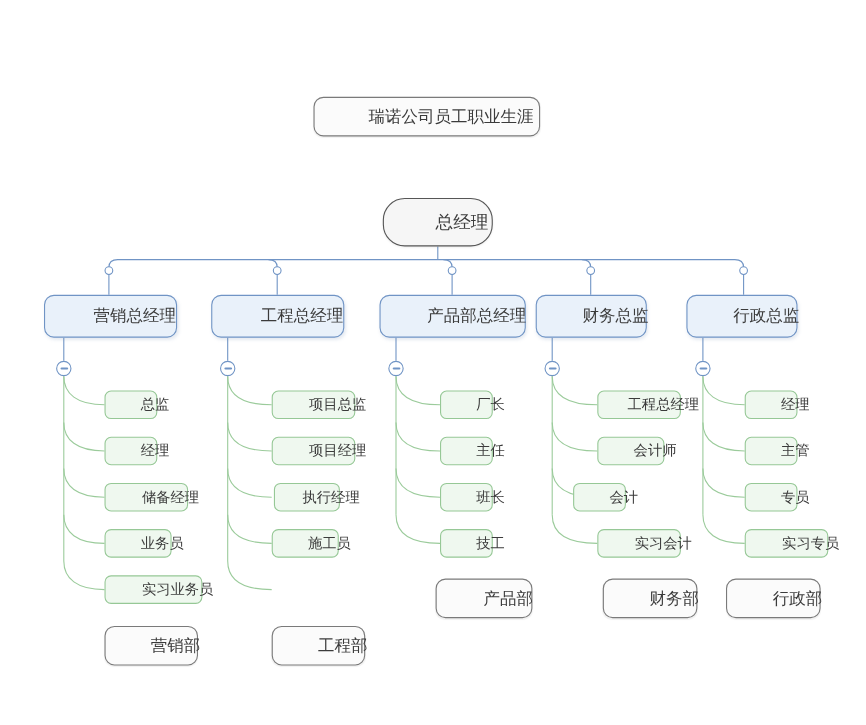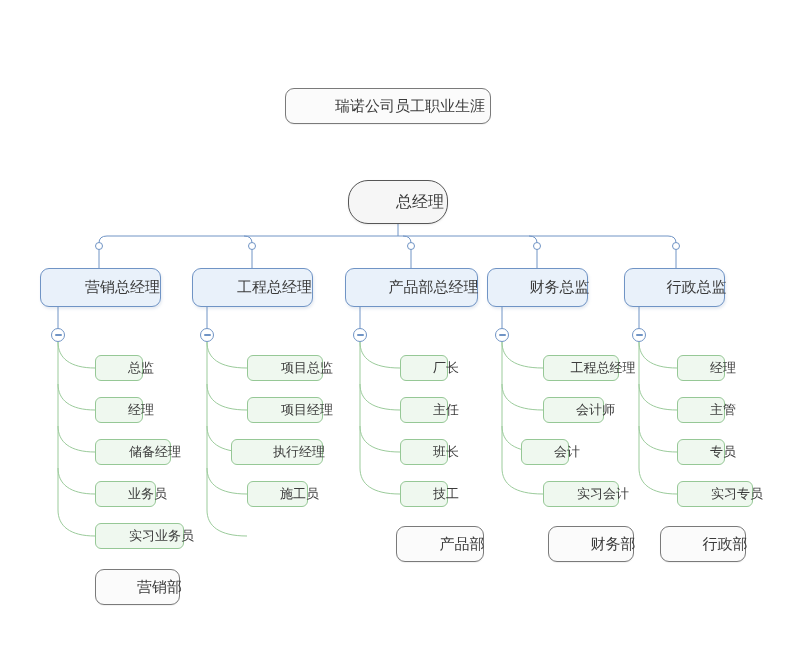--- a/index.html
+++ b/index.html
@@ -158,36 +158,37 @@
     </div>
 
   <div class="node child" style="left:95px;top:355px;width:48px">总监</div>
   <div class="node child" style="left:95px;top:397px;width:48px">经理</div>
   <div class="node child" style="left:95px;top:439px;width:76px">储备经理</div>
   <div class="node child" style="left:95px;top:481px;width:61px">业务员</div>
   <div class="node child" style="left:95px;top:523px;width:89px">实习业务员</div>
 
   <div class="node child" style="left:247px;top:355px;width:76px">项目总监</div>
   <div class="node child" style="left:247px;top:397px;width:76px">项目经理</div>
-  <div class="node child" style="left:231px;top:439px;width:92px">执行经理</div>
+  <div class="node child" style="left:249px;top:439px;width:60px">执行经理</div>
   <div class="node child" style="left:247px;top:481px;width:61px">施工员</div>
 
   <div class="node child" style="left:400px;top:355px;width:48px">厂长</div>
   <div class="node child" style="left:400px;top:397px;width:48px">主任</div>
   <div class="node child" style="left:400px;top:439px;width:48px">班长</div>
   <div class="node child" style="left:400px;top:481px;width:48px">技工</div>
 
   <div class="node child" style="left:543px;top:355px;width:76px">工程总经理</div>
   <div class="node child" style="left:543px;top:397px;width:61px">会计师</div>
   <div class="node child" style="left:521px;top:439px;width:48px">会计</div>
   <div class="node child" style="left:543px;top:481px;width:76px">实习会计</div>
 
   <div class="node child" style="left:677px;top:355px;width:48px">经理</div>
   <div class="node child" style="left:677px;top:397px;width:48px">主管</div>
   <div class="node child" style="left:677px;top:439px;width:48px">专员</div>
   <div class="node child" style="left:677px;top:481px;width:76px">实习专员</div>
 
   <div class="node free" style="left:95px;top:569px;width:85px">营销部</div>
+  <div class="node free" style="left:247px;top:569px;width:85px">工程部</div>
   <div class="node free" style="left:396px;top:526px;width:88px">产品部</div>
   <div class="node free" style="left:548px;top:526px;width:86px">财务部</div>
   <div class="node free" style="left:660px;top:526px;width:86px">行政部</div>
 
 </div>
 
 </body></html>

